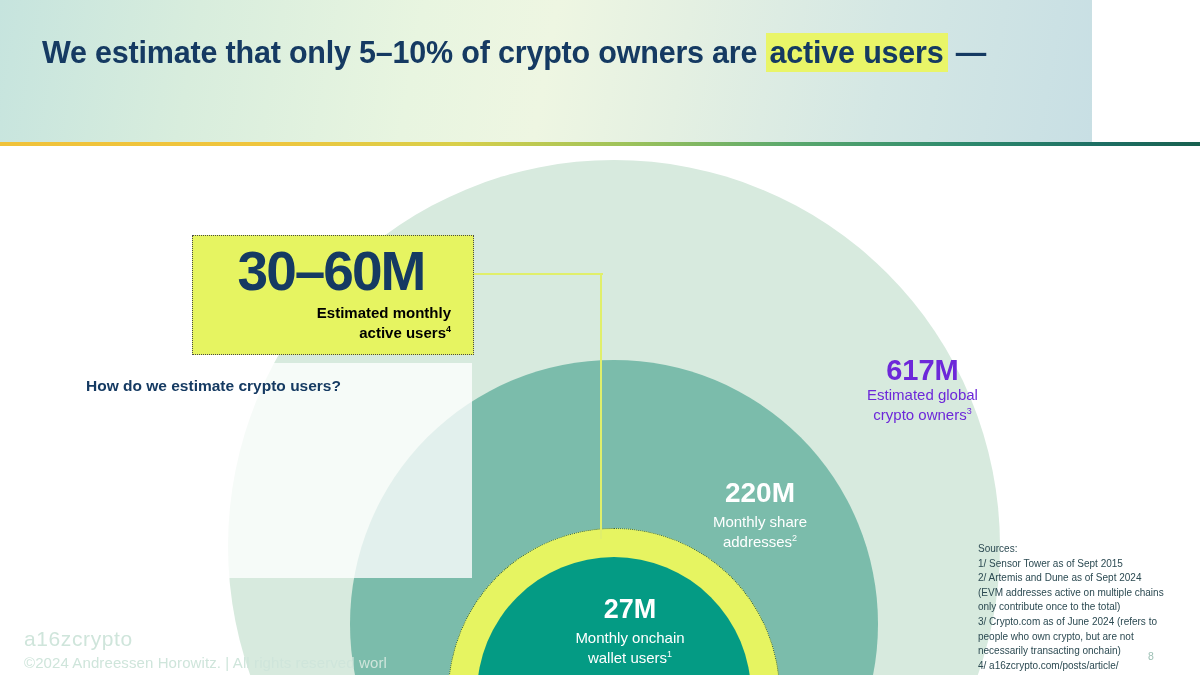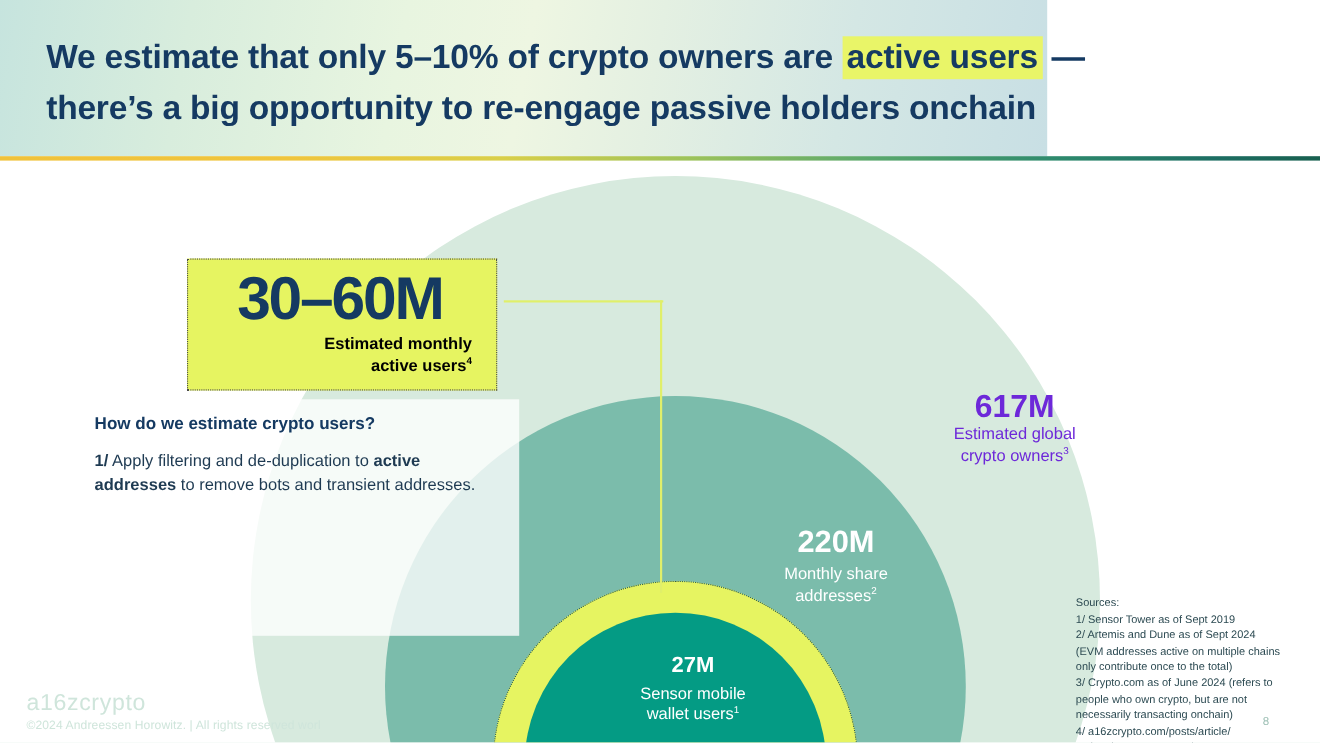--- a/index.html
+++ b/index.html
@@ -17,21 +17,21 @@
     width: 1200px;
     height: 675px;
     background: #ffffff;
     overflow: hidden;
   }
 
   
   #header {
     position: absolute;
     left: 0; top: 0;
-    width: 952px;
+    width: 1092px;
     height: 142px;
     background: linear-gradient(100deg,
         #c6e4de 0%,
         #d8eddd 18%,
         #e8f5e0 38%,
         #eef6e2 50%,
         #e4f0e2 62%,
         #d4e7e4 80%,
         #c8dfe4 100%);
   }
@@ -108,21 +108,21 @@
   #connector-v {
     position: absolute;
     left: 600px; top: 273px;
     width: 2.4px; height: 266px;
     background: #e0ef6a;
   }
 
   
   #callout {
     position: absolute;
-    left: 170px; top: 235px;
+    left: 192px; top: 235px;
     width: 282px; height: 120px;
     background: #e6f461;
     border: 1.5px dotted #4a4a4a;
     padding: 6px 22px 8px 18px;
   }
   #callout-value {
     font-size: 55px;
     font-weight: bold;
     color: #153a62;
     letter-spacing: -2px;
@@ -175,21 +175,21 @@
 
   #label-617 { left: 815px; top: 355px; width: 215px; color: #6d28d9; }
   #label-617 .val { font-size: 29px; }
   #label-617 .cap { font-size: 15px; margin-top: 0; }
 
   #label-220 { left: 655px; top: 478px; width: 210px; color: #ffffff; }
   #label-220 .val { font-size: 28px; }
   #label-220 .cap { font-size: 15px; margin-top: 5px; }
 
   #label-27 { left: 535px; top: 595px; width: 190px; color: #ffffff; }
-  #label-27 .val { font-size: 20px; }
+  #label-27 .val { font-size: 27px; }
   #label-27 .cap { font-size: 15px; margin-top: 5px; }
 
   
   #sources {
     position: absolute;
     left: 978px; top: 542px;
     width: 200px;
     font-size: 10px;
     line-height: 1.46;
     color: #2c4a52;
@@ -200,42 +200,41 @@
     position: absolute;
     left: 24px; top: 627px;
     font-size: 21px;
     letter-spacing: 0.6px;
     color: #cfe5db;
     font-weight: 500;
   }
   #copyright {
     position: absolute;
     left: 24px; top: 654px;
-    font-size: 11px;
+    font-size: 15px;
     color: #cfe5db;
     letter-spacing: 0.1px;
   }
   #page-number {
     position: absolute;
     left: 1148px; top: 650px;
     font-size: 10.5px;
     color: #9cbfb4;
   }
 
   sup { font-size: 0.6em; vertical-align: super; }
 </style>
 </head>
 <body>
 
 <div id="slide">
 
   <div id="header">
     <div id="title">
       <span>We estimate that only 5–10% of crypto owners are </span><span class="hl">active users</span><span> —</span><br>
-      <span>there’s a big opportunity to re-engage passive holders onchain</span>
     </div>
   </div>
   <div id="header-rule"></div>
 
   <div class="circle" id="circle-outer"></div>
   <div class="circle" id="circle-middle"></div>
   <div class="circle" id="circle-ring"></div>
   <div class="circle" id="circle-inner"></div>
 
   <div id="connector-h"></div>
@@ -245,23 +244,20 @@
     <div id="callout-value">30–60M</div>
     <div id="callout-caption">
       <span>Estimated monthly</span><br>
       <span>active users</span><sup>4</sup>
     </div>
   </div>
 
   <div id="panel">
     <div id="panel-heading">How do we estimate crypto users?</div>
 
-    <div class="panel-para">
-      <b>1/</b><span> Apply filtering and de-duplication to </span><b>active addresses</b><span> to remove bots and transient addresses.</span>
-    </div>
 
 
   </div>
 
   <div class="lbl" id="label-617">
     <div class="val">617M</div>
     <div class="cap">
       <span>Estimated global</span><br>
       <span>crypto owners</span><sup>3</sup>
     </div>
@@ -271,28 +267,28 @@
     <div class="val">220M</div>
     <div class="cap">
       <span>Monthly share</span><br>
       <span>addresses</span><sup>2</sup>
     </div>
   </div>
 
   <div class="lbl" id="label-27">
     <div class="val">27M</div>
     <div class="cap">
-      <span>Sensor mobile</span><br>
+      <span>Monthly onchain</span><br>
       <span>wallet users</span><sup>1</sup>
     </div>
   </div>
 
   <div id="sources">
     <div>Sources:</div>
-    <div>1/ Sensor Tower as of Sept 2019</div>
+    <div>1/ Sensor Tower as of Sept 2015</div>
     <div>2/ Artemis and Dune as of Sept 2024</div>
     <div>(EVM addresses active on multiple chains</div>
     <div>only contribute once to the total)</div>
     <div>3/ Crypto.com as of June 2024 (refers to</div>
     <div>people who own crypto, but are not</div>
     <div>necessarily transacting onchain)</div>
     <div>4/ a16zcrypto.com/posts/article/</div>
     <div>estimating-crypto-users/</div>
   </div>
 

